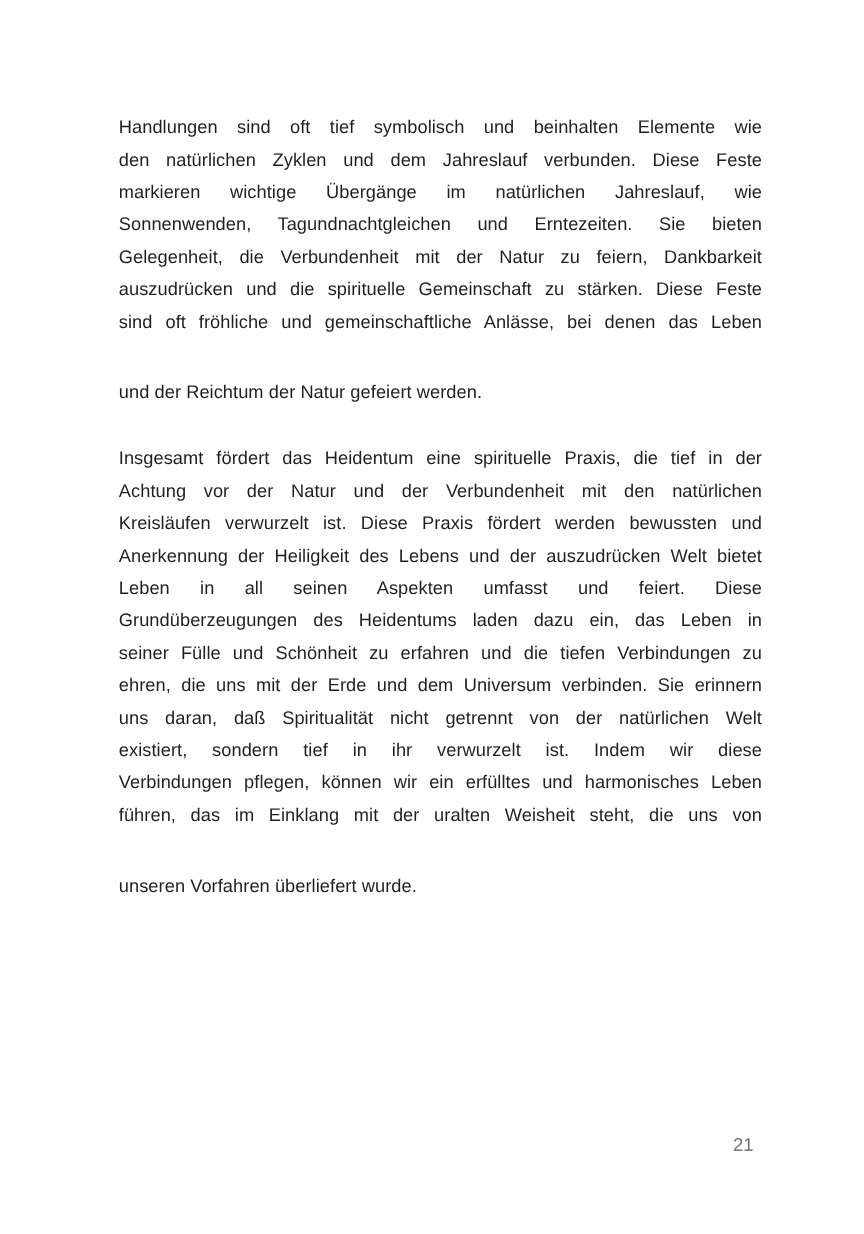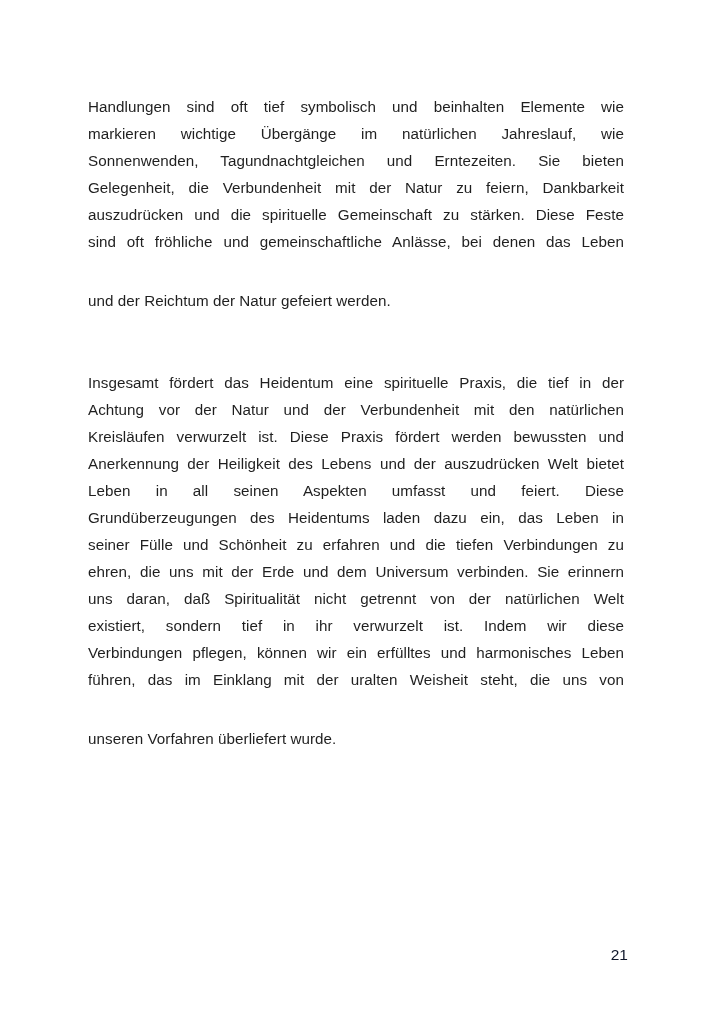--- a/index.html
+++ b/index.html
@@ -16,21 +16,21 @@
       color: #1f1f1f;
     }
     .page {
       position: absolute;
       left: 0; top: 0;
       width: 720px; height: 1028px;
       background: #ffffff;
     }
     .paragraph {
       position: absolute;
-      left: 88px;
+      left: 99px;
       width: 536px;
       font-size: 15.2px;
       line-height: 27px;
     }
     #para-1 { top: 93px; }
     #para-2 { top: 369px; }
     .line {
       display: block;
       height: 27px;
       white-space: nowrap;
@@ -40,30 +40,31 @@
     }
     .line.last {
       text-align-last: left;
       margin-top: 32px;
     }
     .page-number {
       position: absolute;
       right: 92px;
       top: 946px;
       font-size: 15.5px;
-      color: #0f172a;
+      color: #737373;
     }
   </style>
 </head>
 <body>
 
 <div class="page">
 
   <div class="paragraph" id="para-1">
     <span class="line" style="white-space: normal; overflow: hidden;">Handlungen sind oft tief symbolisch und beinhalten Elemente wie</span>
+    <span class="line" style="white-space: normal; overflow: hidden;">den natürlichen Zyklen und dem Jahreslauf verbunden. Diese Feste</span>
     <span class="line" style="white-space: normal; overflow: hidden;">markieren wichtige Übergänge im natürlichen Jahreslauf, wie</span>
     <span class="line" style="white-space: normal; overflow: hidden;">Sonnenwenden, Tagundnachtgleichen und Erntezeiten. Sie bieten</span>
     <span class="line" style="white-space: normal; overflow: hidden;">Gelegenheit, die Verbundenheit mit der Natur zu feiern, Dankbarkeit</span>
     <span class="line" style="white-space: normal; overflow: hidden;">auszudrücken und die spirituelle Gemeinschaft zu stärken. Diese Feste</span>
     <span class="line" style="white-space: normal; overflow: hidden;">sind oft fröhliche und gemeinschaftliche Anlässe, bei denen das Leben</span>
     <span class="line last" style="white-space: normal; overflow: hidden;">und der Reichtum der Natur gefeiert werden.</span>
   </div>
 
   <div class="paragraph" id="para-2">
     <span class="line" style="white-space: normal; overflow: hidden;">Insgesamt fördert das Heidentum eine spirituelle Praxis, die tief in der</span>

